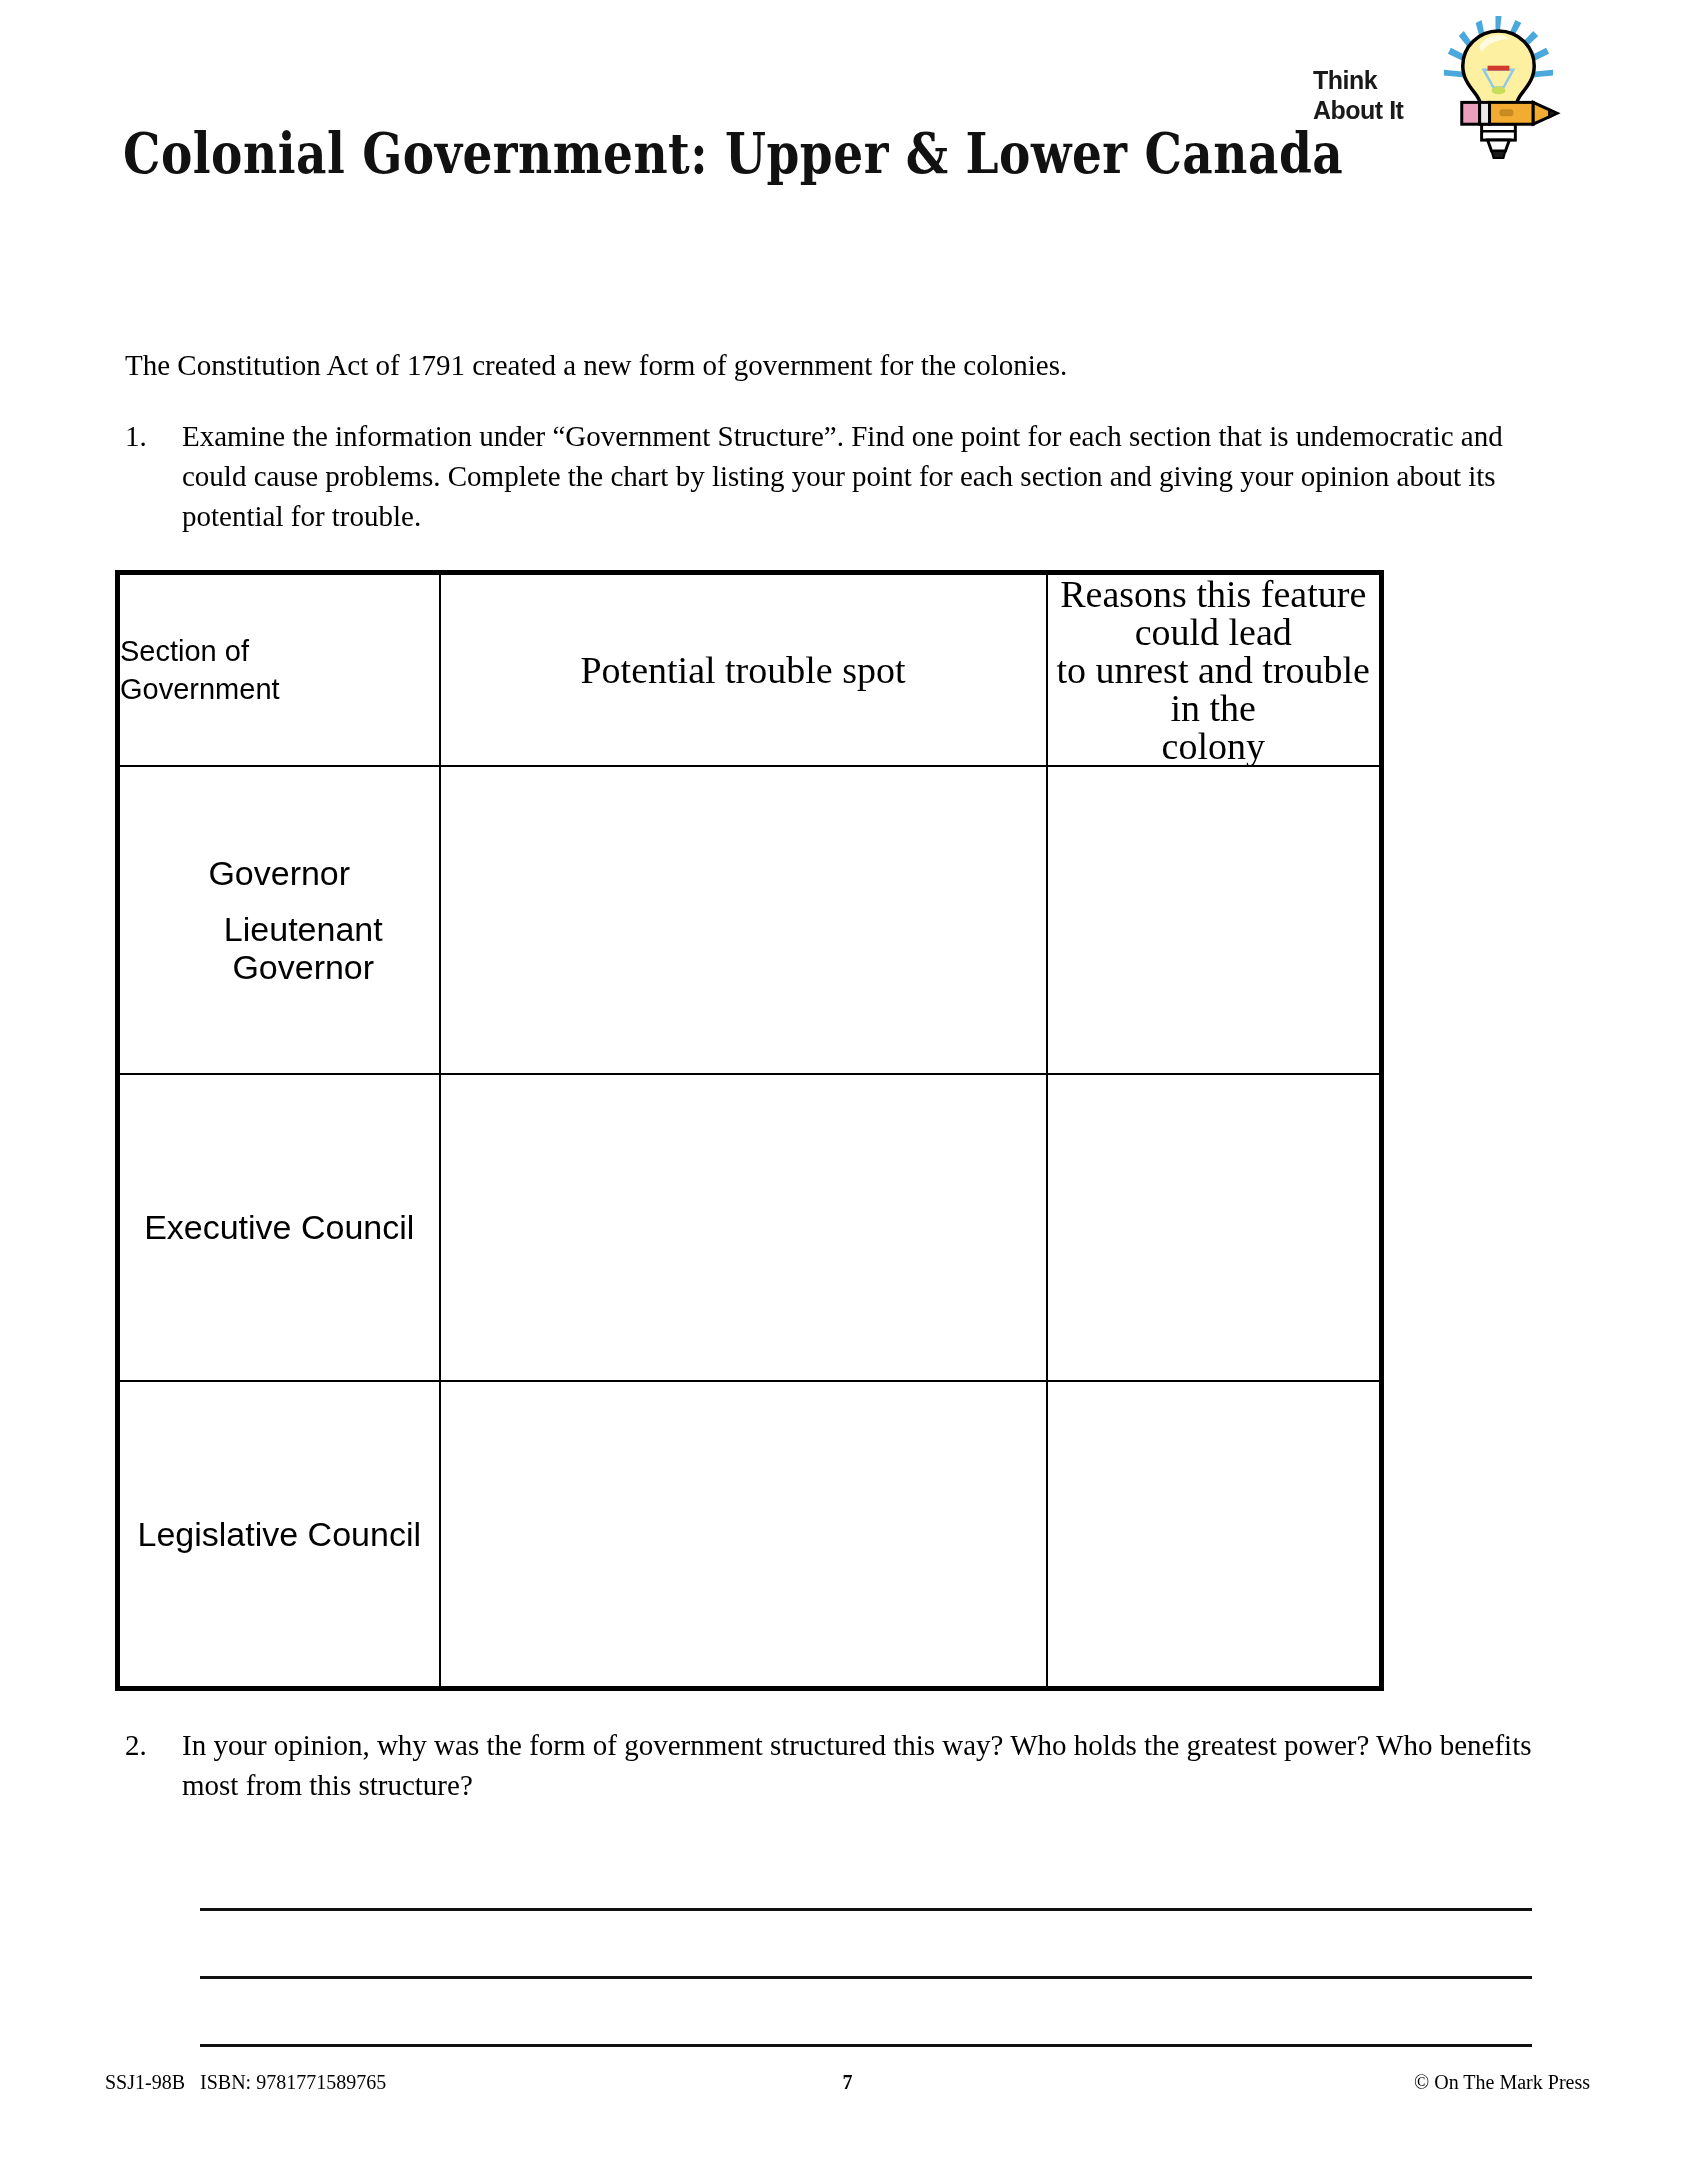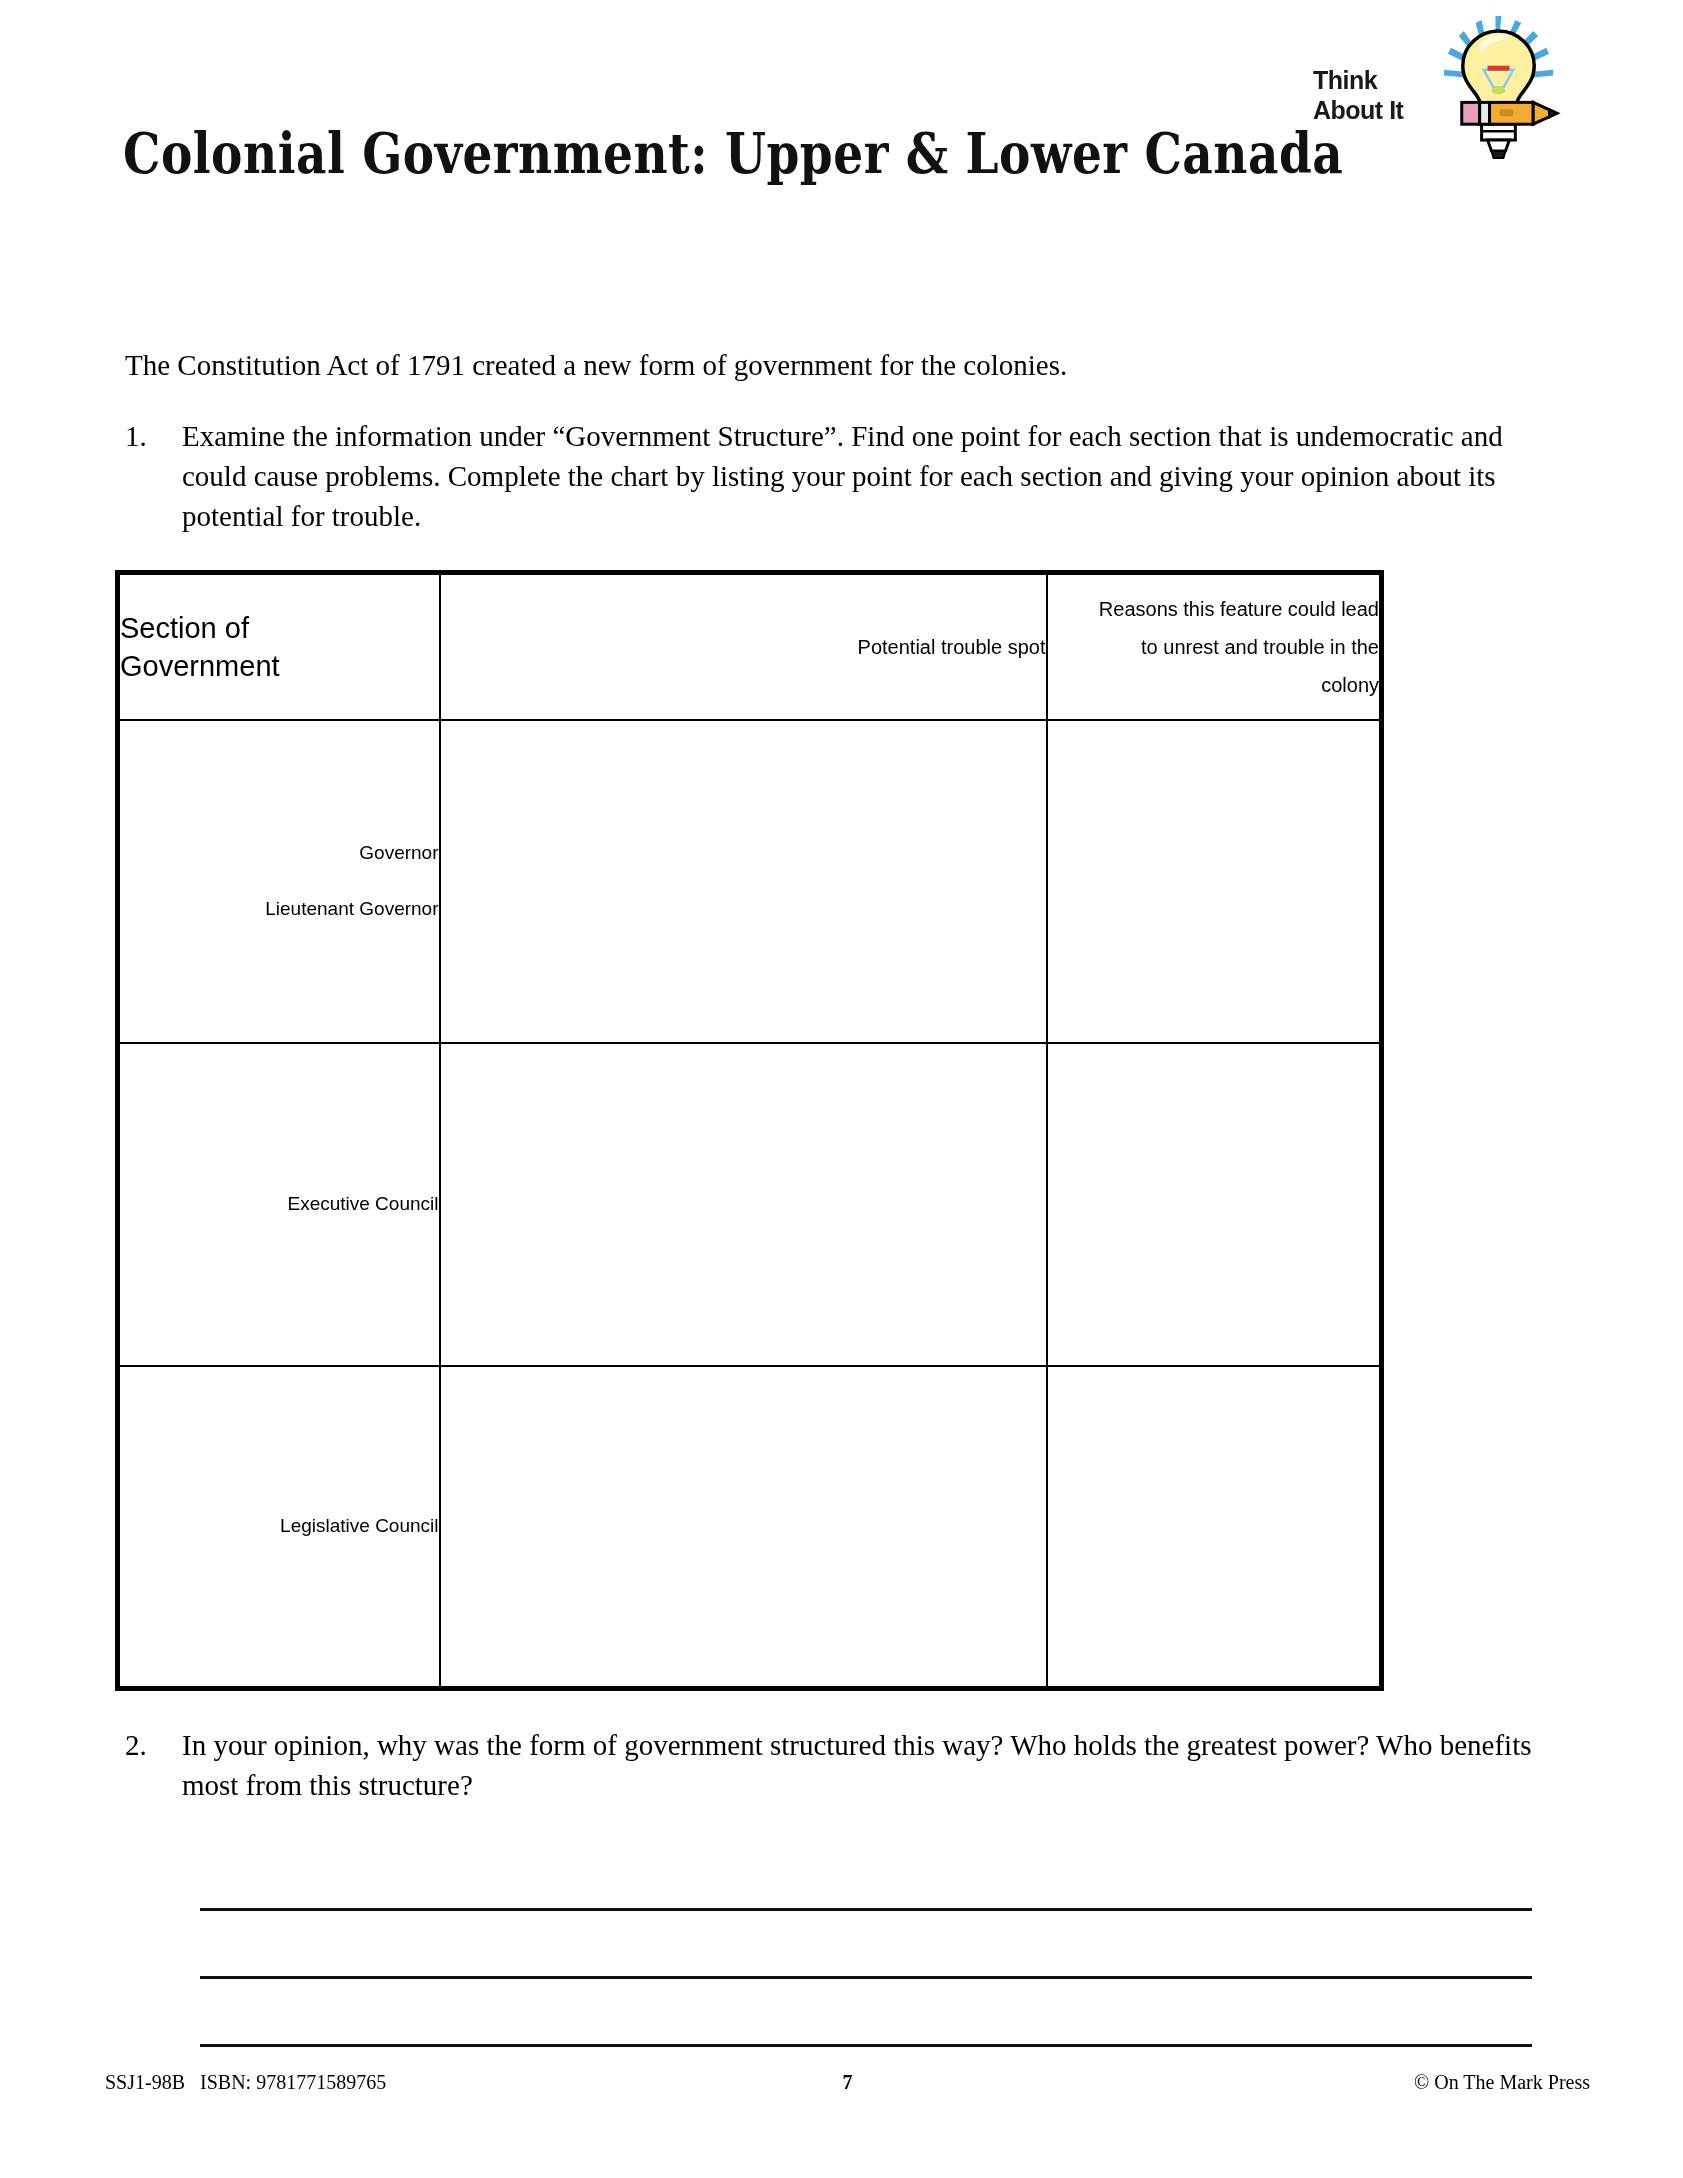--- a/index.html
+++ b/index.html
@@ -131,29 +131,30 @@
   .chart thead tr { height: 147px; }
   .chart tbody tr { height: 243px; }
 
   .hdr-left {
     text-align: left;
     padding: 0 18px;
     font-size: 29px;
     line-height: 38px;
   }
   .hdr-center {
-    text-align: right;
+    text-align: center;
     padding: 0 10px;
-    font-size: 20px;
+    font-size: 38px;
     line-height: 38px;
+    font-family: Liberation Serif, serif;
   }
   .rowlabel {
-    text-align: right;
+    text-align: center;
     padding: 0 18px;
-    font-size: 19px;
+    font-size: 34px;
     line-height: 38px;
   }
   .rowlabel .lbl-part + .lbl-part { margin-top: 18px; margin-left: 48px; }
   .cell-blank { }
 
   
   .answer-lines {
     position: absolute;
     left: 194px;
     top: 1843px;

